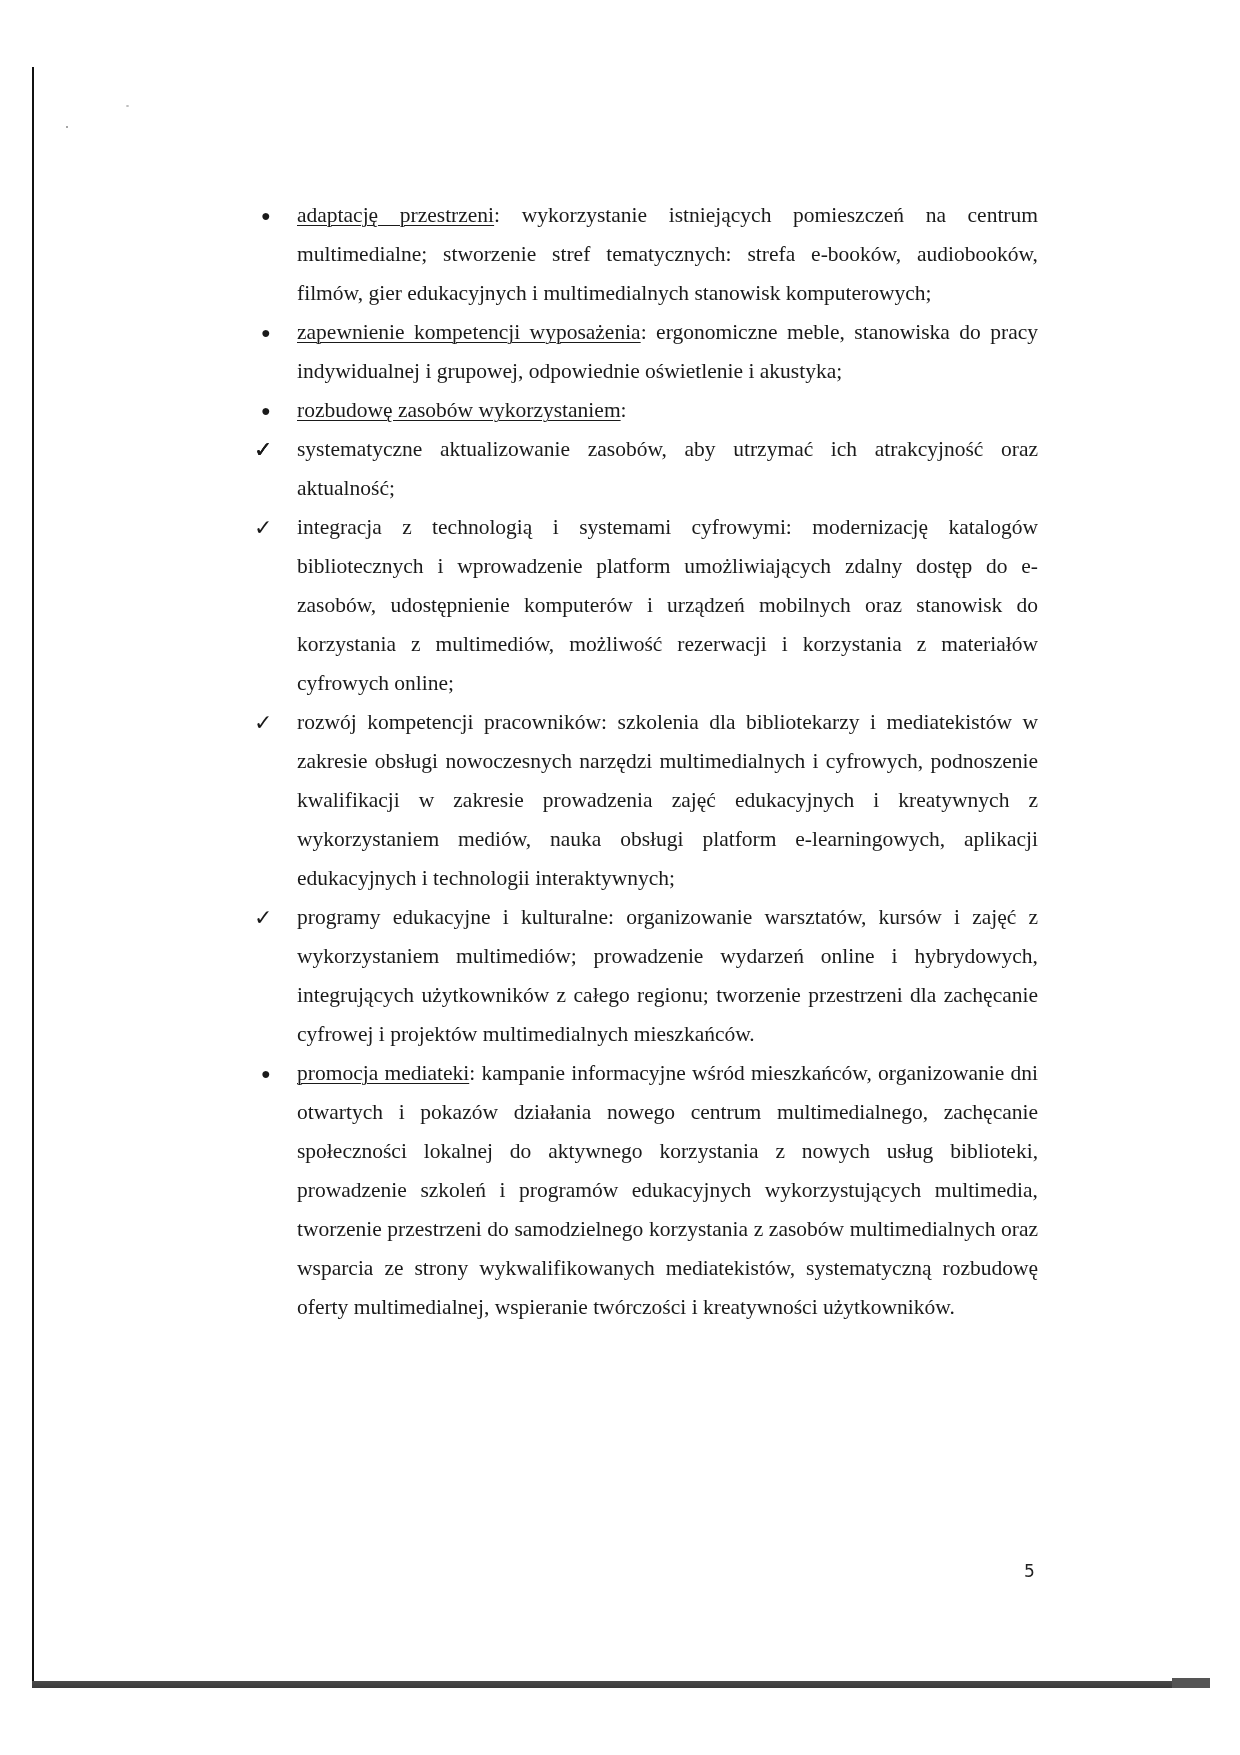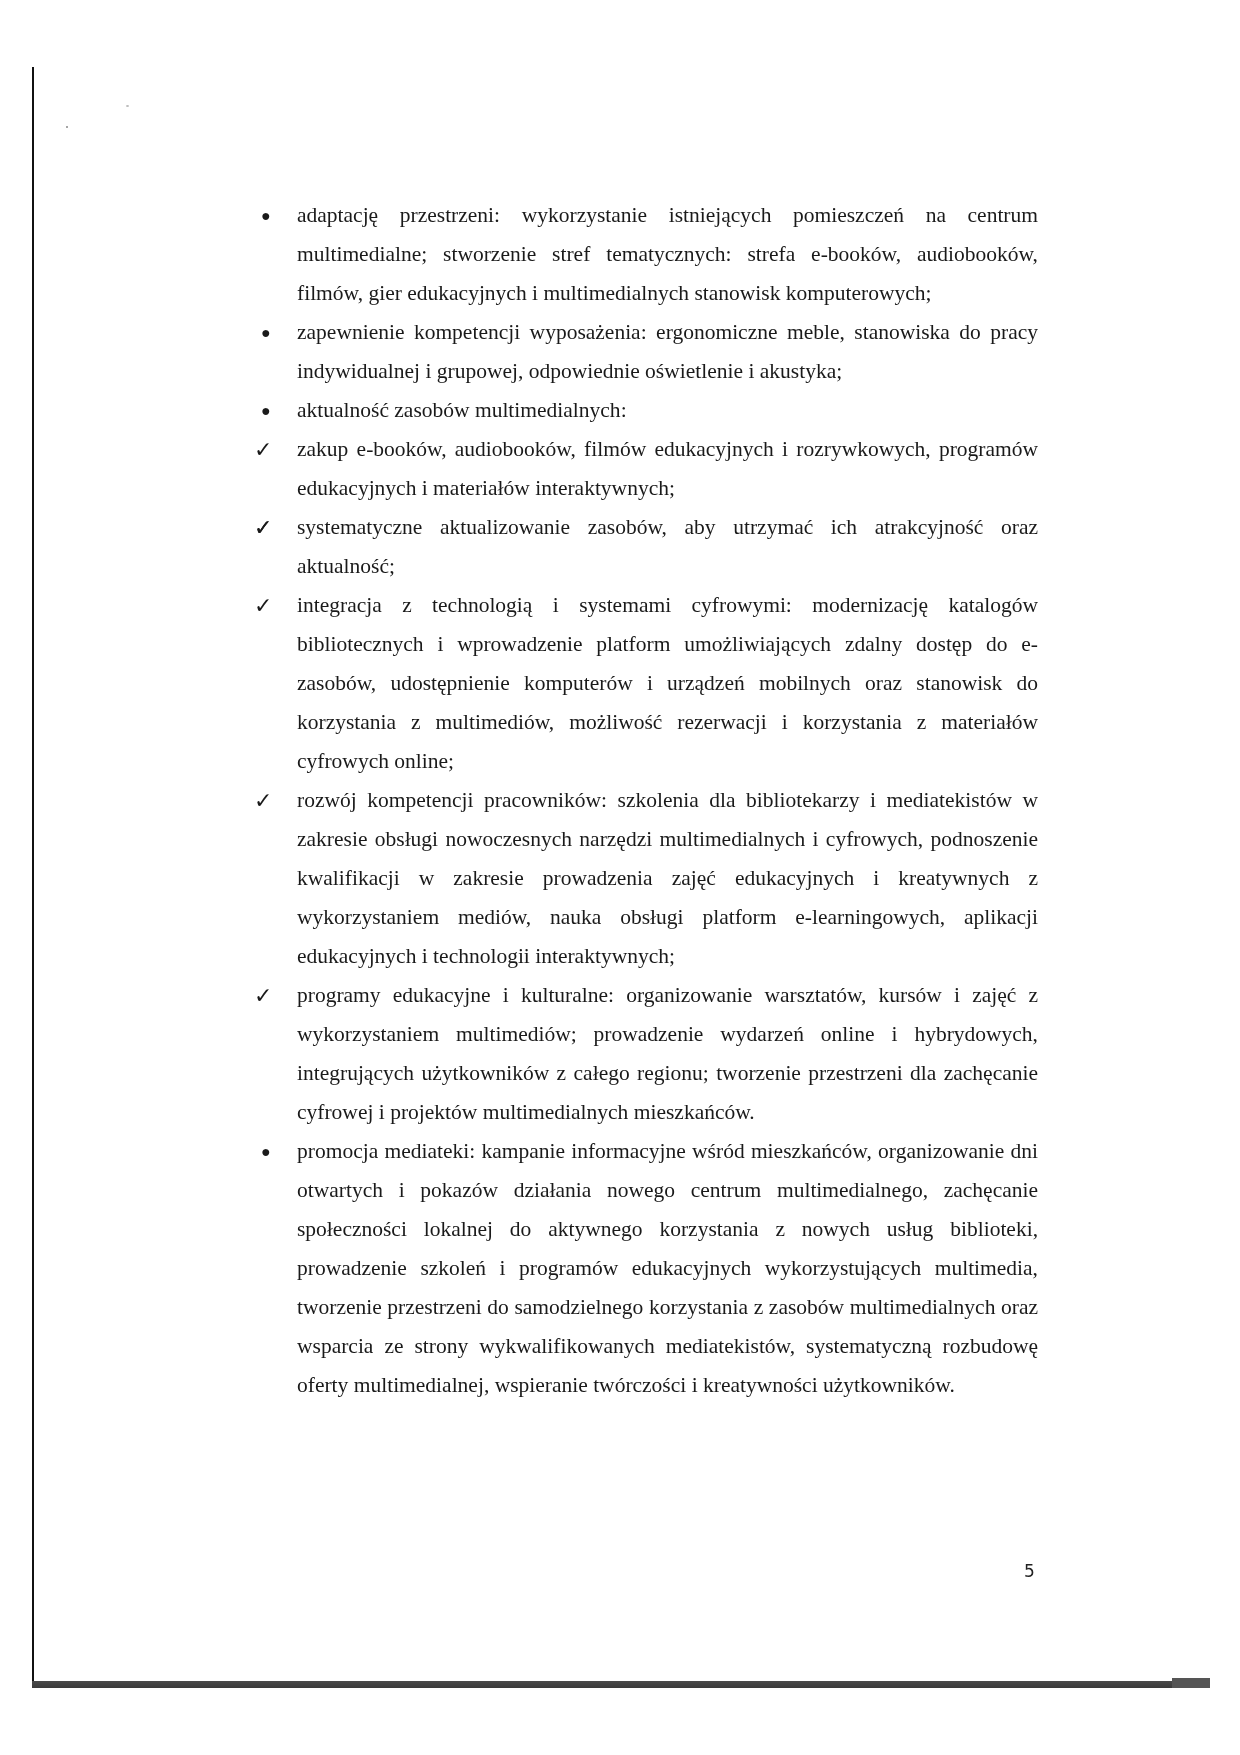--- a/index.html
+++ b/index.html
@@ -69,20 +69,21 @@
     }
     .item .marker.bullet {
       left: -1px;
       font-size: 16px;
     }
     .item .marker.check {
       left: -8px;
       font-size: 22px;
     }
     .u {
+      text-decoration: underline;
       text-underline-offset: 3px;
       text-decoration-thickness: 1px;
     }
     .page-number {
       position: absolute;
       left: 1024px;
       top: 1561px;
       font-family: "DejaVu Sans", sans-serif;
       font-size: 17px;
       color: #222222;
@@ -108,25 +109,25 @@
 
     <p class="item">
       <span class="marker bullet">●</span><span class="u">adaptację przestrzeni</span><span>:</span><span> wykorzystanie istniejących pomieszczeń na centrum multimedialne; stworzenie stref tematycznych: strefa e-booków, audiobooków, filmów, gier edukacyjnych i multimedialnych stanowisk komputerowych;</span>
     </p>
 
     <p class="item">
       <span class="marker bullet">●</span><span class="u">zapewnienie kompetencji wyposażenia</span><span>:</span><span> ergonomiczne meble, stanowiska do pracy indywidualnej i grupowej, odpowiednie oświetlenie i akustyka;</span>
     </p>
 
     <p class="item">
-      <span class="marker bullet">●</span><span class="u">aktualność zasobów multimedialnych</span><span>:</span><span></span>
+      <span class="marker bullet">●</span><span class="u">rozbudowę zasobów wykorzystaniem</span><span>:</span><span></span>
     </p>
 
     <p class="item">
-      <span class="marker check">✓</span><span>zakup e-booków, audiobooków, filmów edukacyjnych i rozrywkowych, programów edukacyjnych i materiałów interaktywnych;</span>
+      <span class="marker check">✓</span>
     </p>
 
     <p class="item">
       <span class="marker check">✓</span>
     </p>
 
     <p class="item">
       <span class="marker check">✓</span><span>systematyczne aktualizowanie zasobów, aby utrzymać ich atrakcyjność oraz aktualność;</span>
     </p>
 

